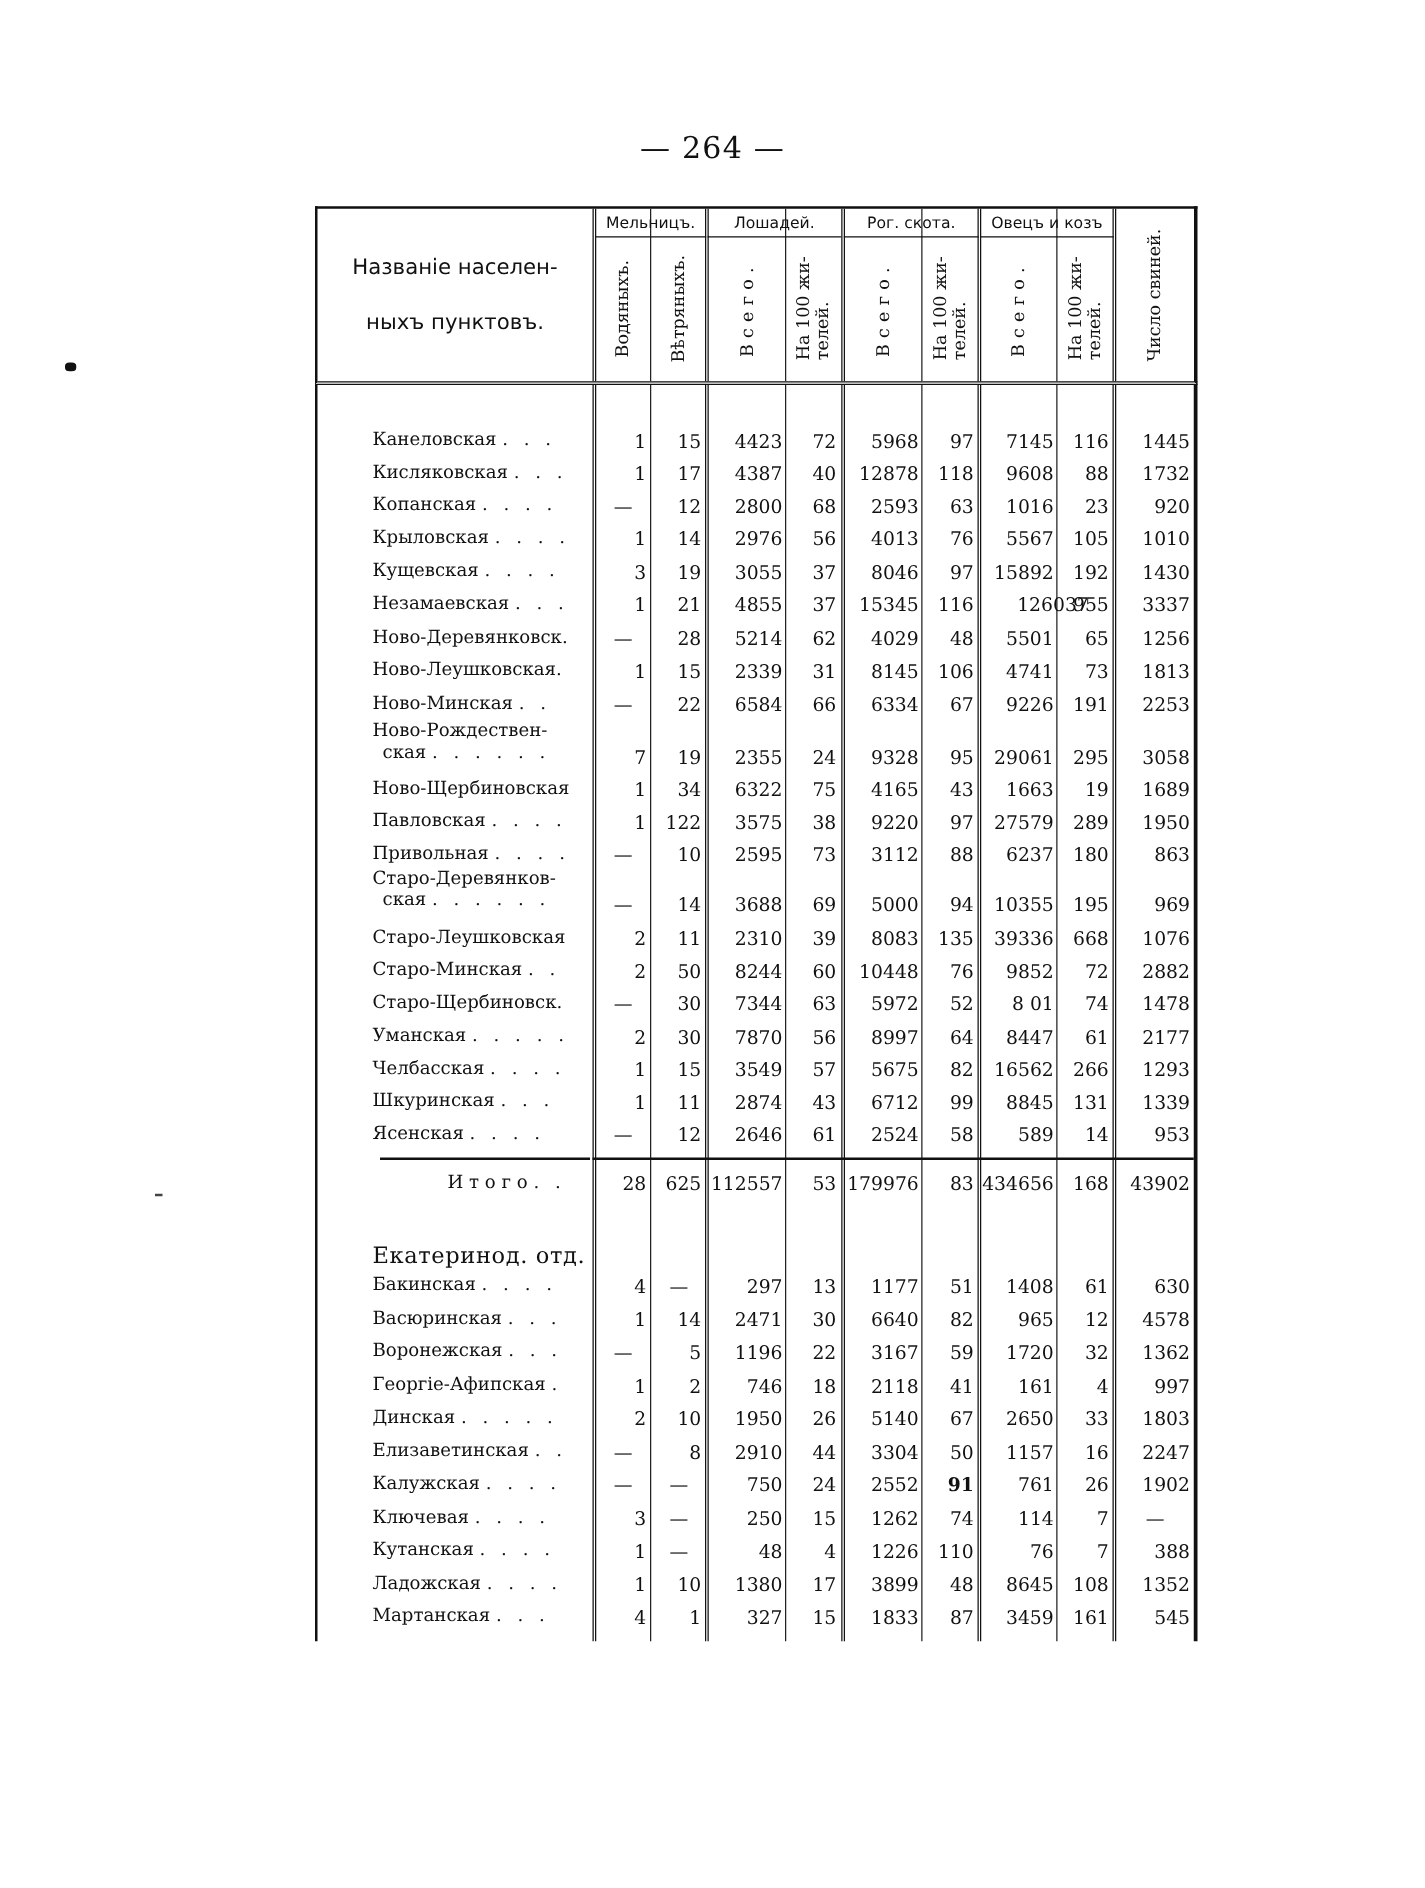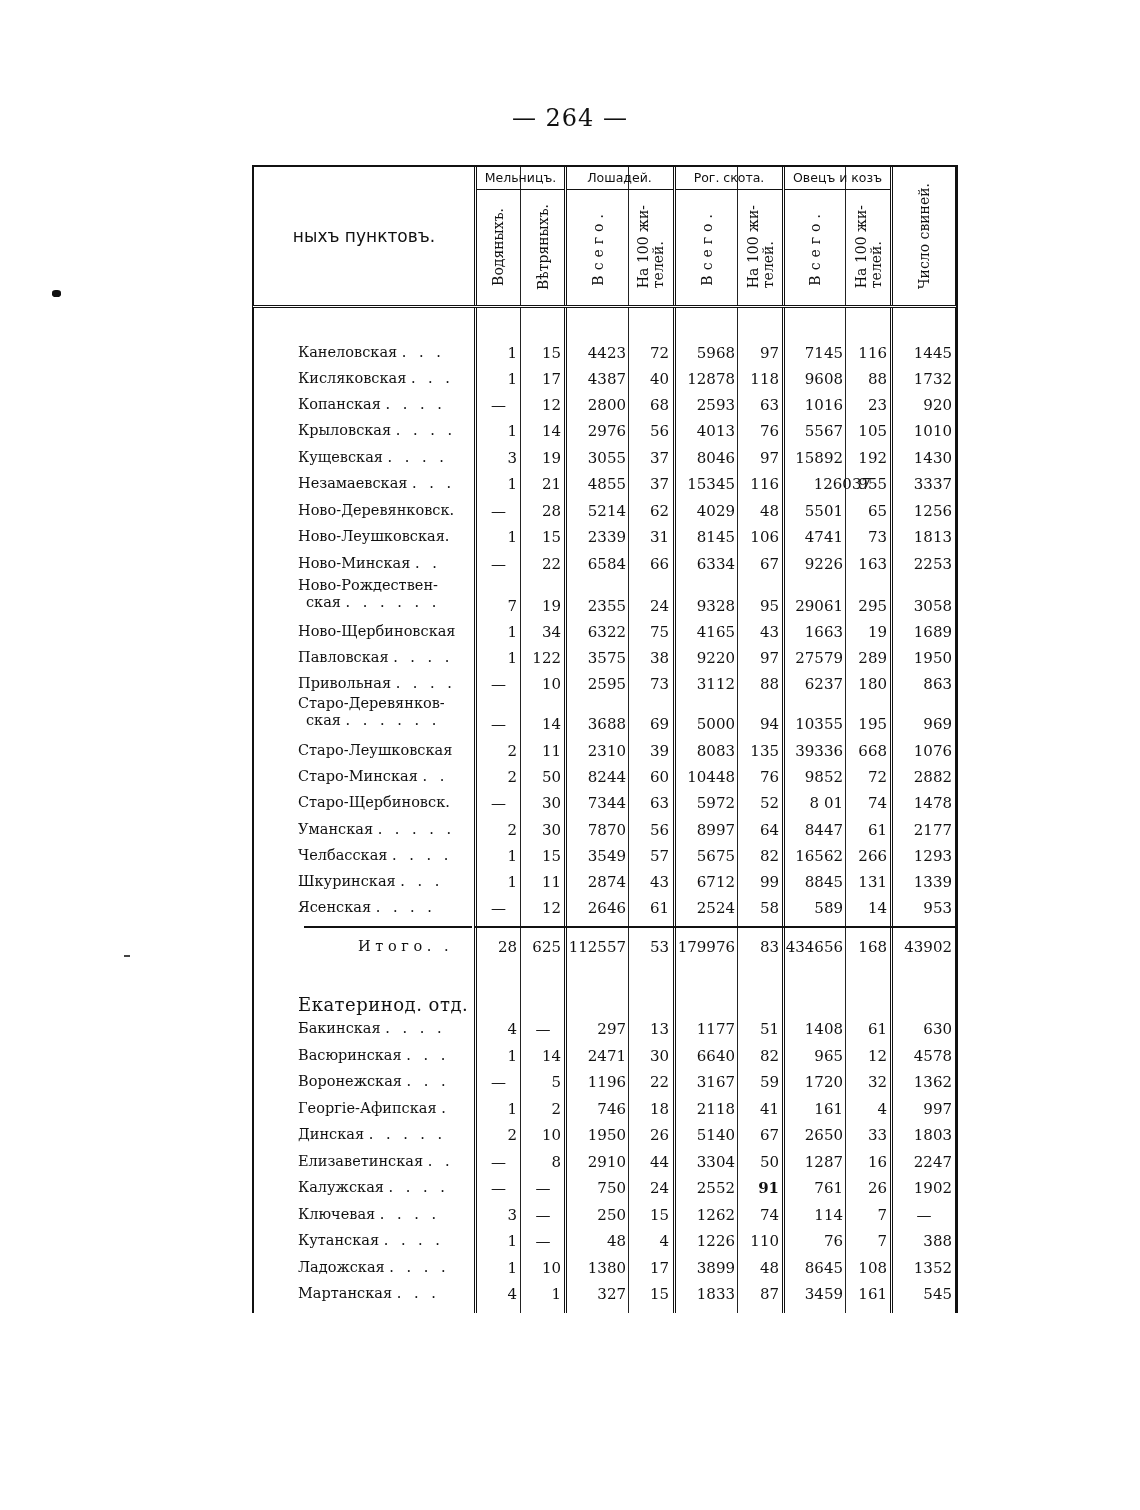--- a/index.html
+++ b/index.html
@@ -38,20 +38,21 @@
 </head>
 <body>
 
 <div class="page-num">— 264 —</div>
 <div class="speck"></div>
 <div class="speck2"></div>
 
 <div class="tbl">
   <div class="hdr">
     <div class="namecell">
+      <div>Названіе населен-</div>
       <div>ныхъ пунктовъ.</div>
     </div>
     <div id="hdr-dyn">
         <div class="vline dbl" style="left: 220px;"></div>
         <div class="vline sgl" style="left: 266px;"></div>
         <div class="vline dbl" style="left: 310px;"></div>
         <div class="vline sgl" style="left: 374px;"></div>
         <div class="vline dbl" style="left: 419px;"></div>
         <div class="vline sgl" style="left: 483px;"></div>
         <div class="vline dbl" style="left: 528px;"></div>
@@ -201,21 +202,21 @@
       </div>
       <div class="row" style="top: 247px;">
         <div class="nm">Ново-Минская <span class="dots">. .</span></div>
         <div class="cell" style="left: 223px; width: 43px; text-align: center; padding-right: 0px;">—</div>
         <div class="cell" style="left: 268px; width: 42px;">22</div>
         <div class="cell" style="left: 313px; width: 62px;">6584</div>
         <div class="cell" style="left: 376px; width: 42px;">66</div>
         <div class="cell" style="left: 422px; width: 62px;">6334</div>
         <div class="cell" style="left: 485px; width: 43px;">67</div>
         <div class="cell" style="left: 531px; width: 61px;">9226</div>
-        <div class="cell" style="left: 593px; width: 43px;">163</div>
+        <div class="cell" style="left: 593px; width: 43px;">191</div>
         <div class="cell" style="left: 639px; width: 62px;">2253</div>
       </div>
       <div class="row two-line" style="top: 289px;">
         <div class="nm" style="top: -20px;">
           <div>Ново-Рождествен-</div>
           <div style="padding-left: 8px;">ская <span class="dots">. . . . . .</span></div>
         </div>
         <div class="cell" style="left: 223px; width: 43px;">7</div>
         <div class="cell" style="left: 268px; width: 42px;">19</div>
         <div class="cell" style="left: 313px; width: 62px;">2355</div>
@@ -437,21 +438,21 @@
         <div class="cell" style="left: 639px; width: 62px;">1803</div>
       </div>
       <div class="row" style="top: 845px;">
         <div class="nm">Елизаветинская <span class="dots">. .</span></div>
         <div class="cell" style="left: 223px; width: 43px; text-align: center; padding-right: 0px;">—</div>
         <div class="cell" style="left: 268px; width: 42px;">8</div>
         <div class="cell" style="left: 313px; width: 62px;">2910</div>
         <div class="cell" style="left: 376px; width: 42px;">44</div>
         <div class="cell" style="left: 422px; width: 62px;">3304</div>
         <div class="cell" style="left: 485px; width: 43px;">50</div>
-        <div class="cell" style="left: 531px; width: 61px;">1287</div>
+        <div class="cell" style="left: 531px; width: 61px;">1157</div>
         <div class="cell" style="left: 593px; width: 43px;">16</div>
         <div class="cell" style="left: 639px; width: 62px;">2247</div>
       </div>
       <div class="row" style="top: 871px;">
         <div class="nm">Калужская <span class="dots">. . . .</span></div>
         <div class="cell" style="left: 223px; width: 43px; text-align: center; padding-right: 0px;">—</div>
         <div class="cell" style="left: 268px; width: 42px; text-align: center; padding-right: 0px;">—</div>
         <div class="cell" style="left: 313px; width: 62px;">750</div>
         <div class="cell" style="left: 376px; width: 42px;">24</div>
         <div class="cell" style="left: 422px; width: 62px;">2552</div>

